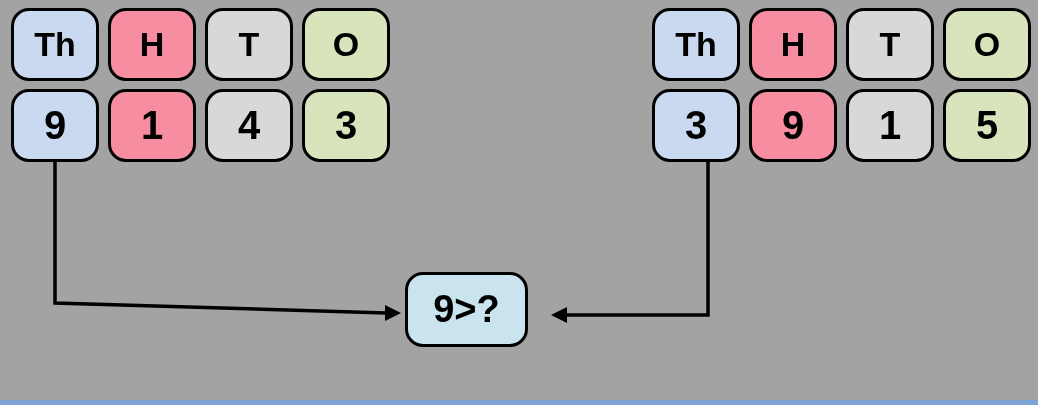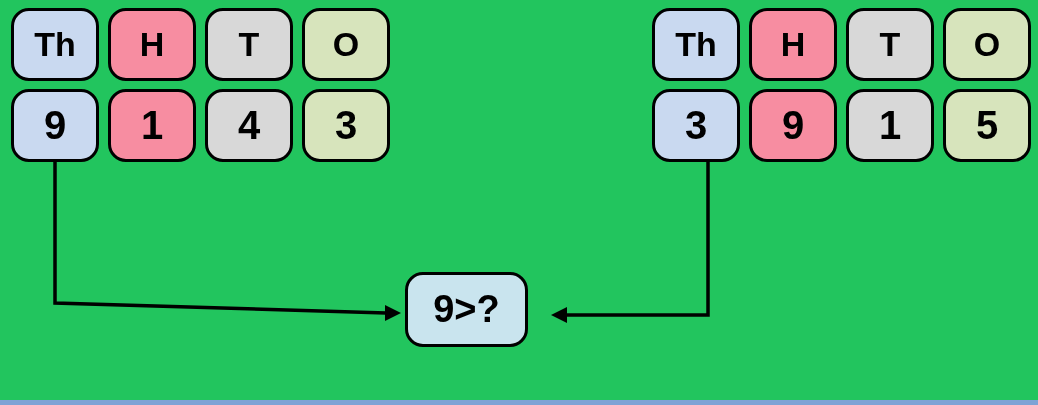--- a/index.html
+++ b/index.html
@@ -5,21 +5,21 @@
   html, body {
     margin: 0;
     padding: 0;
     font-family: "Liberation Sans", sans-serif;
   }
   .stage {
     position: relative;
     width: 1038px;
     height: 405px;
     overflow: hidden;
-    background: #22c55e;
+    background: #a3a3a3;
   }
   .bottom-strip {
     position: absolute;
     left: 0;
     bottom: 0;
     width: 100%;
     height: 5px;
     background: #7ea3d5;
   }
   .group {

